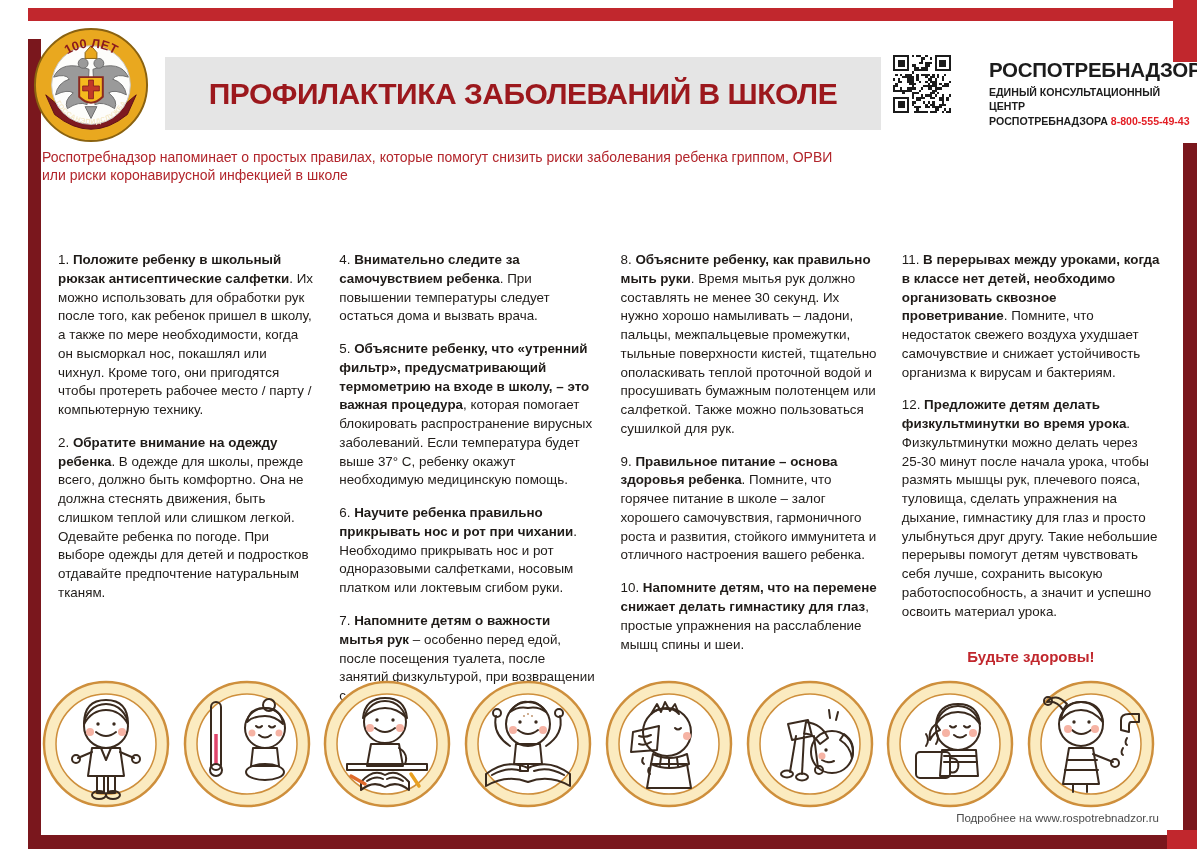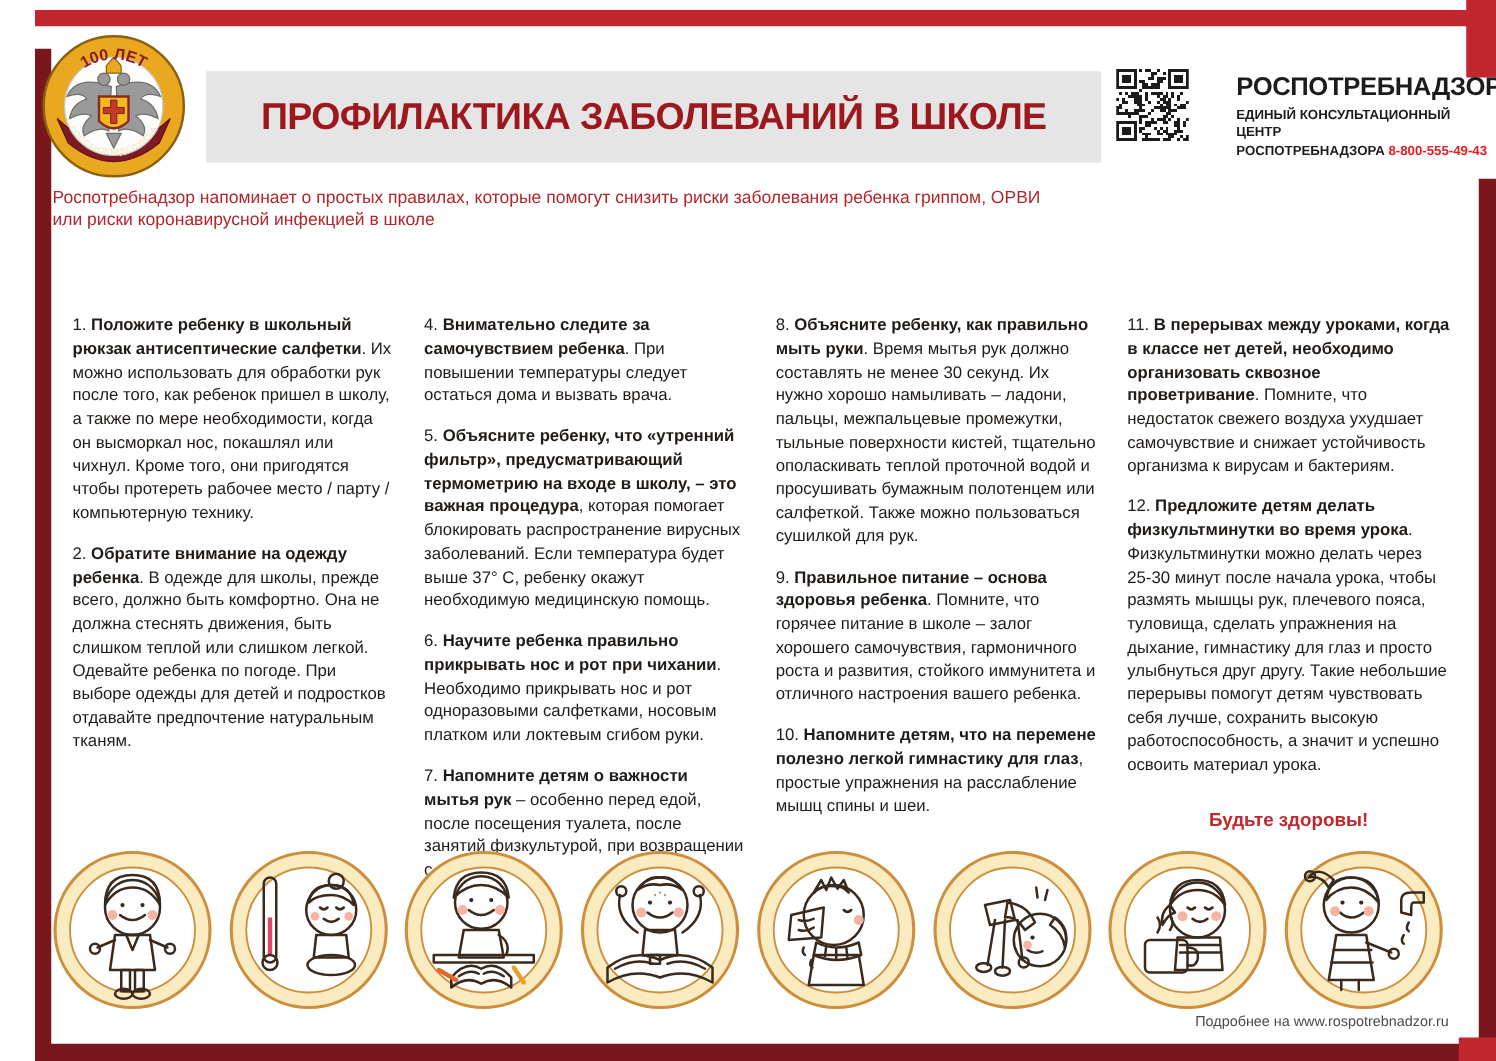--- a/index.html
+++ b/index.html
@@ -325,21 +325,21 @@
           <p class="item">4. <b>Внимательно следите за самочувствием ребенка</b>. При повышении температуры следует остаться дома и вызвать врача.</p>
           <p class="item">5. <b>Объясните ребенку, что «утренний фильтр», предусматривающий термометрию на входе в школу, – это важная процедура</b>, которая помогает блокировать распространение вирусных заболеваний. Если температура будет выше 37° C, ребенку окажут необходимую медицинскую помощь.</p>
           <p class="item">6. <b>Научите ребенка правильно прикрывать нос и рот при чихании</b>. Необходимо прикрывать нос и рот одноразовыми салфетками, носовым платком или локтевым сгибом руки.</p>
           <p class="item">7. <b>Напомните детям о важности мытья рук</b> – особенно перед едой, после посещения туалета, после занятий физкультурой, при возвращении с улицы.</p>
         </div>
       </div>
     <div class="column">
         <div class="holder">
           <p class="item">8. <b>Объясните ребенку, как правильно мыть руки</b>. Время мытья рук должно составлять не менее 30 секунд. Их нужно хорошо намыливать – ладони, пальцы, межпальцевые промежутки, тыльные поверхности кистей, тщательно ополаскивать теплой проточной водой и просушивать бумажным полотенцем или салфеткой. Также можно пользоваться сушилкой для рук.</p>
           <p class="item">9. <b>Правильное питание – основа здоровья ребенка</b>. Помните, что горячее питание в школе – залог хорошего самочувствия, гармоничного роста и развития, стойкого иммунитета и отличного настроения вашего ребенка.</p>
-          <p class="item">10. <b>Напомните детям, что на перемене полезно легкой гимнастику для глаз</b>, простые упражнения на расслабление мышц спины и шеи.</p>
+          <p class="item">10. <b>Напомните детям, что на перемене снижает делать гимнастику для глаз</b>, простые упражнения на расслабление мышц спины и шеи.</p>
         </div>
       </div>
     <div class="column">
       <div class="holder">
           <p class="item">11. <b>В перерывах между уроками, когда в классе нет детей, необходимо организовать сквозное проветривание</b>. Помните, что недостаток свежего воздуха ухудшает самочувствие и снижает устойчивость организма к вирусам и бактериям.</p>
           <p class="item">12. <b>Предложите детям делать физкультминутки во время урока</b>. Физкультминутки можно делать через 25-30 минут после начала урока, чтобы размять мышцы рук, плечевого пояса, туловища, сделать упражнения на дыхание, гимнастику для глаз и просто улыбнуться друг другу. Такие небольшие перерывы помогут детям чувствовать себя лучше, сохранить высокую работоспособность, а значит и успешно освоить материал урока.</p>
         </div>
       <div id="closing">Будьте здоровы!</div>
     </div>
   </div>

